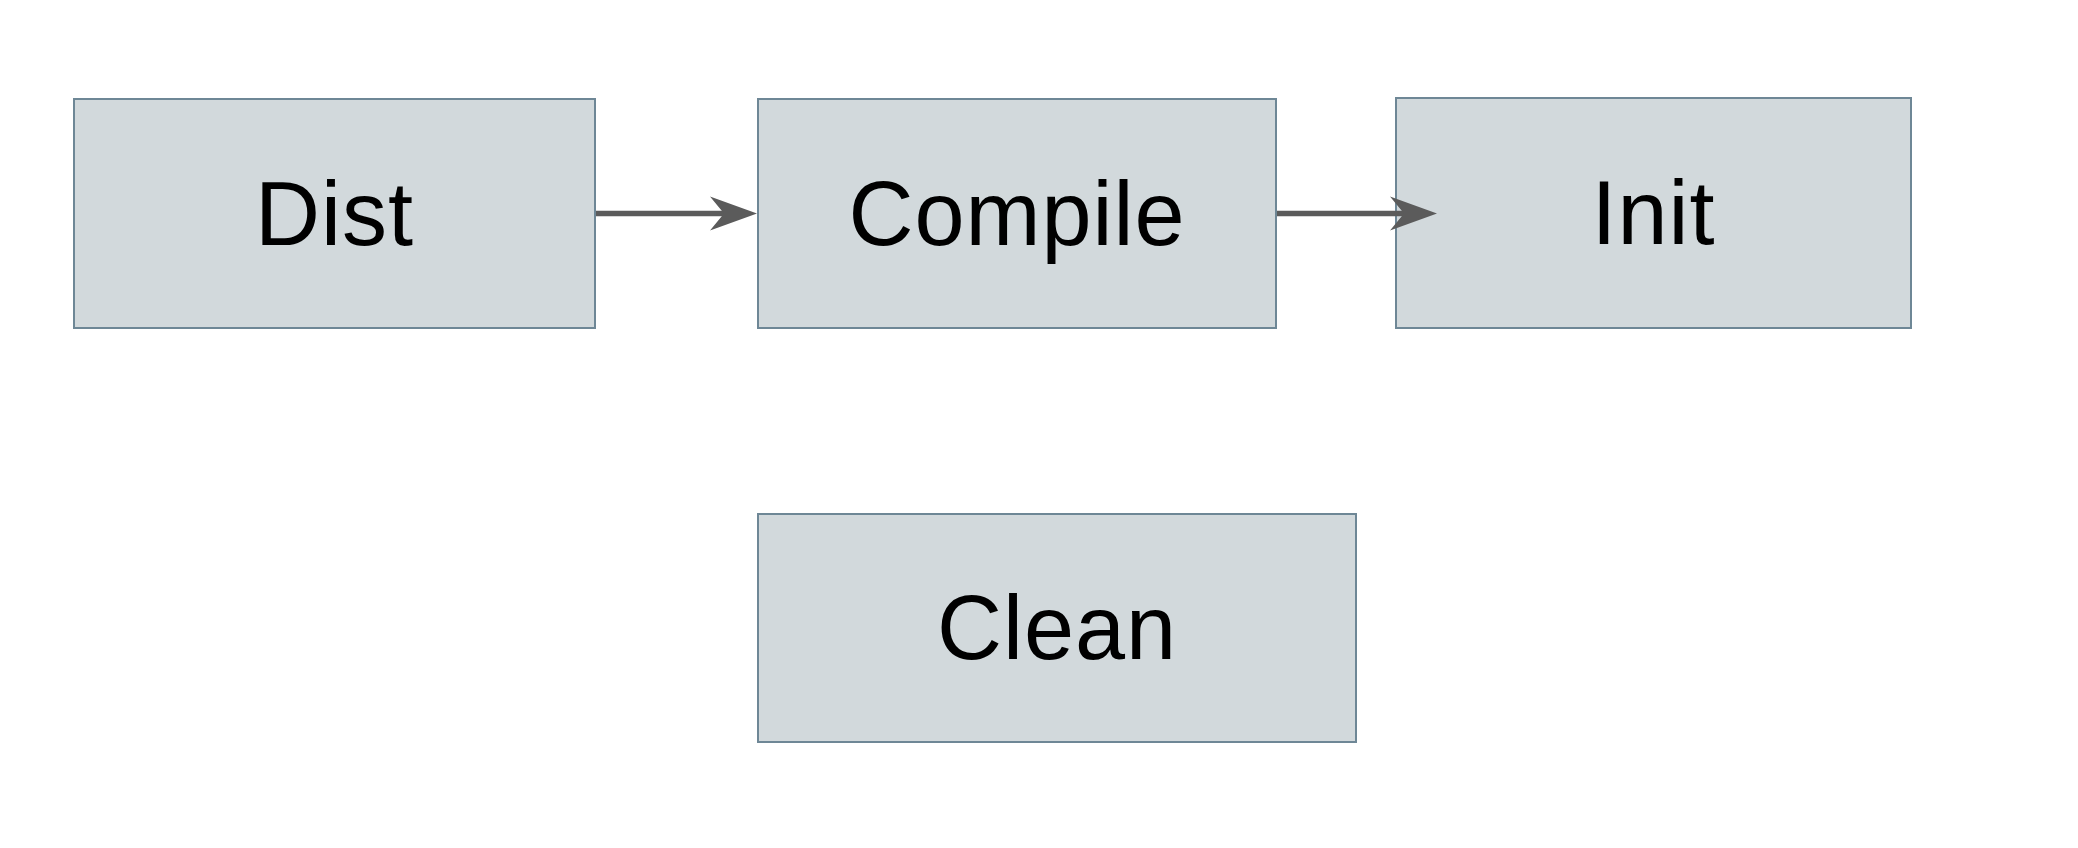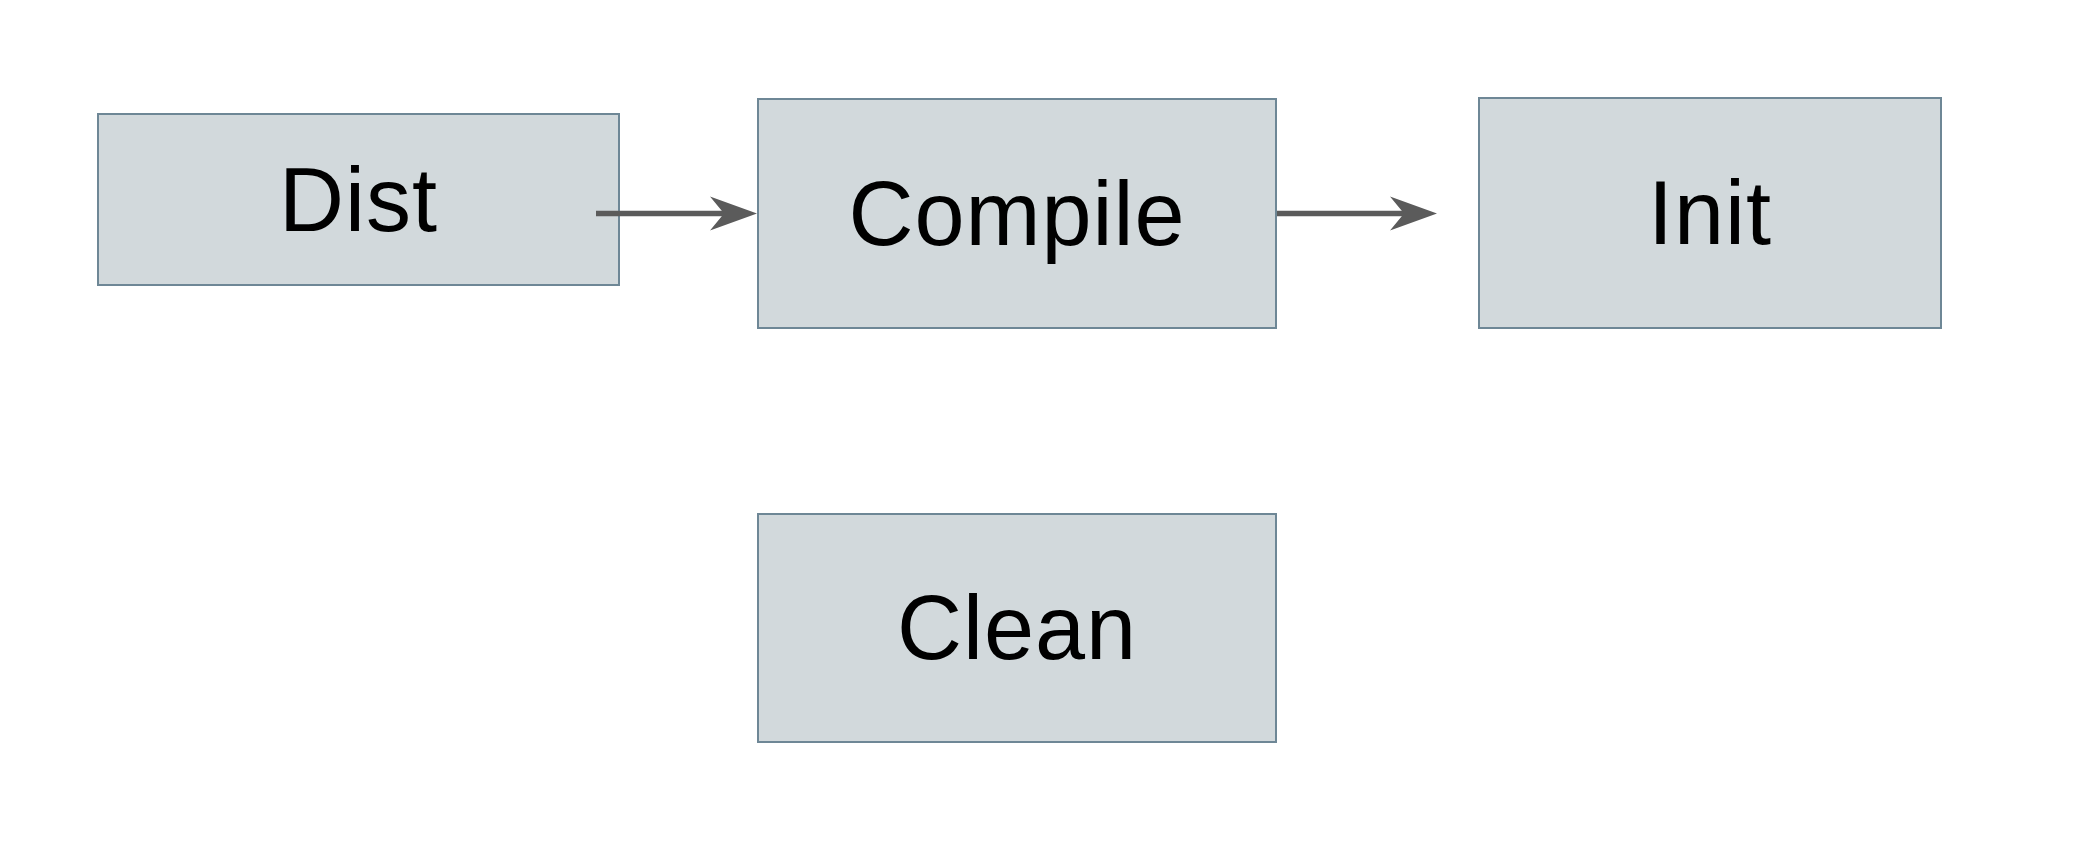--- a/index.html
+++ b/index.html
@@ -25,24 +25,24 @@
     justify-content: center;
   }
   .node-label {
     font-size: 90px;
     line-height: 1;
     color: #000000;
     letter-spacing: 1px;
     user-select: none;
   }
   
-  .node-dist    { left: 73px;   top: 113px;  width: 523px; height: 173px; margin-left: 24px; }
+  .node-dist    { left: 73px;   top: 98px;  width: 523px; height: 231px; }
   .node-compile { left: 757px;  top: 98px;  width: 520px; height: 231px; align-items: center; }
-  .node-init    { left: 1478px; top: 97px;  width: 464px; height: 232px; }
-  .node-clean   { left: 757px;  top: 513px; width: 520px; height: 230px; }
+  .node-init    { left: 1395px; top: 97px;  width: 517px; height: 232px; }
+  .node-clean   { left: 757px;  top: 513px; width: 600px; height: 230px; }
 
   .edge {
     position: absolute;
     overflow: visible;
   }
   .edge-1 { left: 596px;  top: 196px; }
   .edge-2 { left: 1277px; top: 196px; }
 
   .edge line    { stroke: #5b5b5b; stroke-width: 5.5px; }
   .edge polygon { fill: #5b5b5b; stroke: none; }

